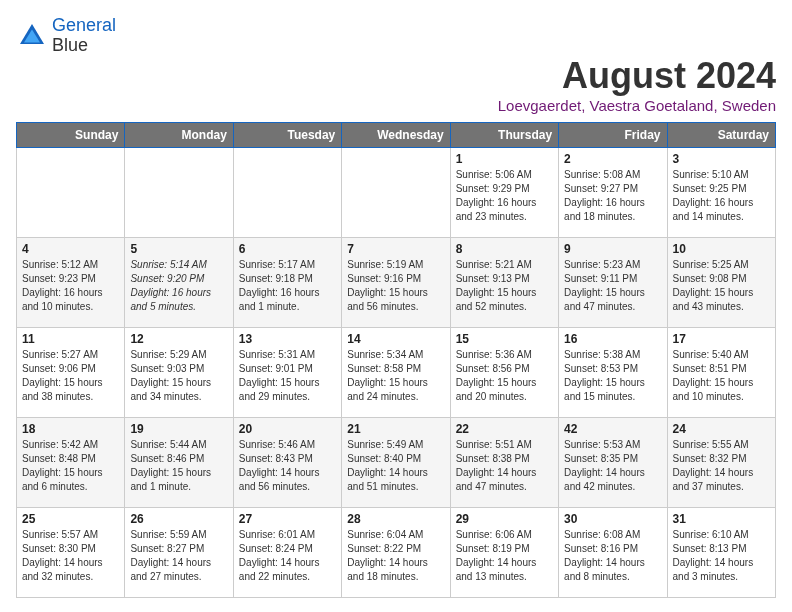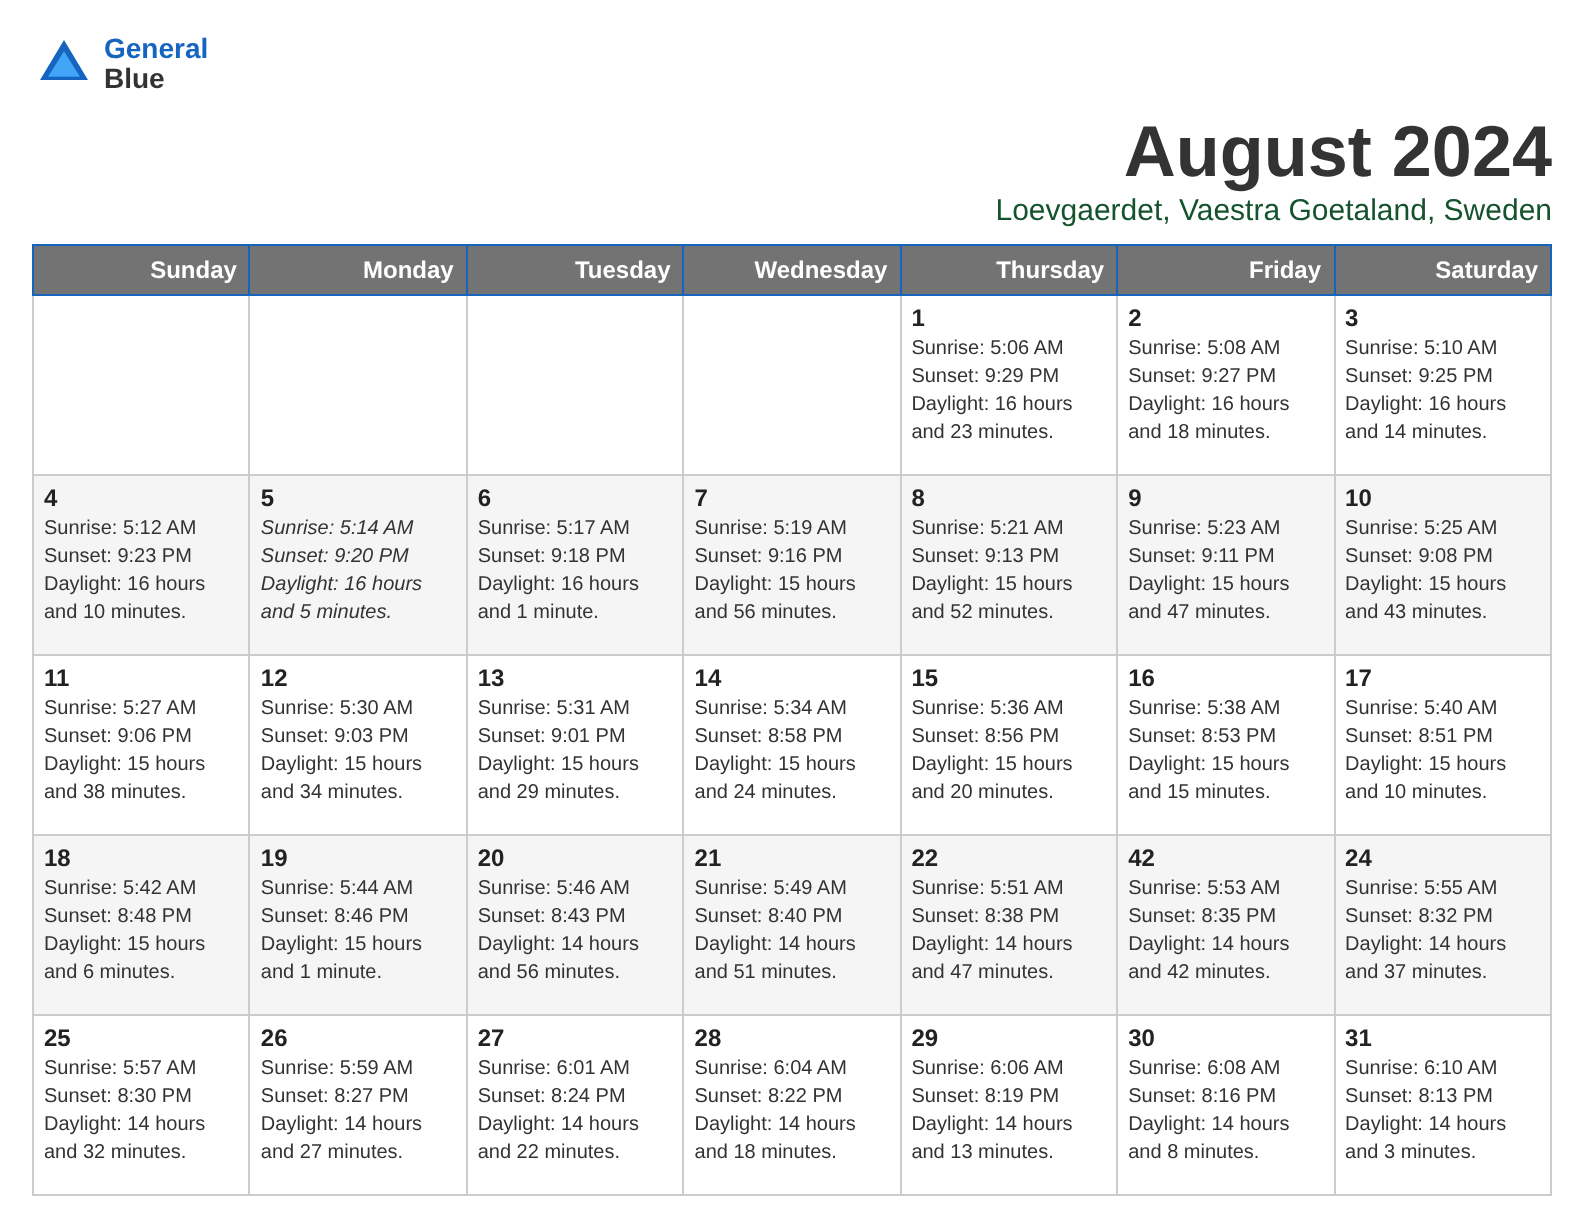--- a/index.html
+++ b/index.html
@@ -15,22 +15,22 @@
       justify-content: space-between;
       align-items: flex-start;
       margin-bottom: 8px;
     }
     .logo {
       display: flex;
       align-items: center;
       gap: 4px;
     }
     .logo-text {
-      font-size: 14px;
-      font-weight: bold;
+      font-size: 18px;
+      font-weight: normal;
       color: #333;
       line-height: 1.1;
     }
     .logo-text span {
       color: #1565C0;
     }
     .logo-icon {
       width: 32px;
       height: 32px;
     }
@@ -38,21 +38,21 @@
       text-align: right;
     }
     .month-title {
       font-size: 36px;
       font-weight: bold;
       color: #333;
       margin-top: 39px;
     }
     .location {
       font-size: 15px;
-      color: #14532d;
+      color: #701a75;
     }
     .calendar {
       width: 100%;
       border-collapse: collapse;
       font-size: 11px;
     }
     .calendar th {
       background: #737373;
       color: #fff;
       text-align: right;
@@ -205,21 +205,21 @@
       <tr>
         <td>
           <span class="day-number">11</span>
           <div class="day-info" style="white-space: pre-line;">Sunrise: 5:27 AM
 Sunset: 9:06 PM
 Daylight: 15 hours
 and 38 minutes.</div>
         </td>
         <td>
           <span class="day-number">12</span>
-          <div class="day-info" style="white-space: pre-line;">Sunrise: 5:30 AM
+          <div class="day-info" style="white-space: pre-line;">Sunrise: 5:29 AM
 Sunset: 9:03 PM
 Daylight: 15 hours
 and 34 minutes.</div>
         </td>
         <td>
           <span class="day-number">13</span>
           <div class="day-info" style="white-space: pre-line;">Sunrise: 5:31 AM
 Sunset: 9:01 PM
 Daylight: 15 hours
 and 29 minutes.</div>

